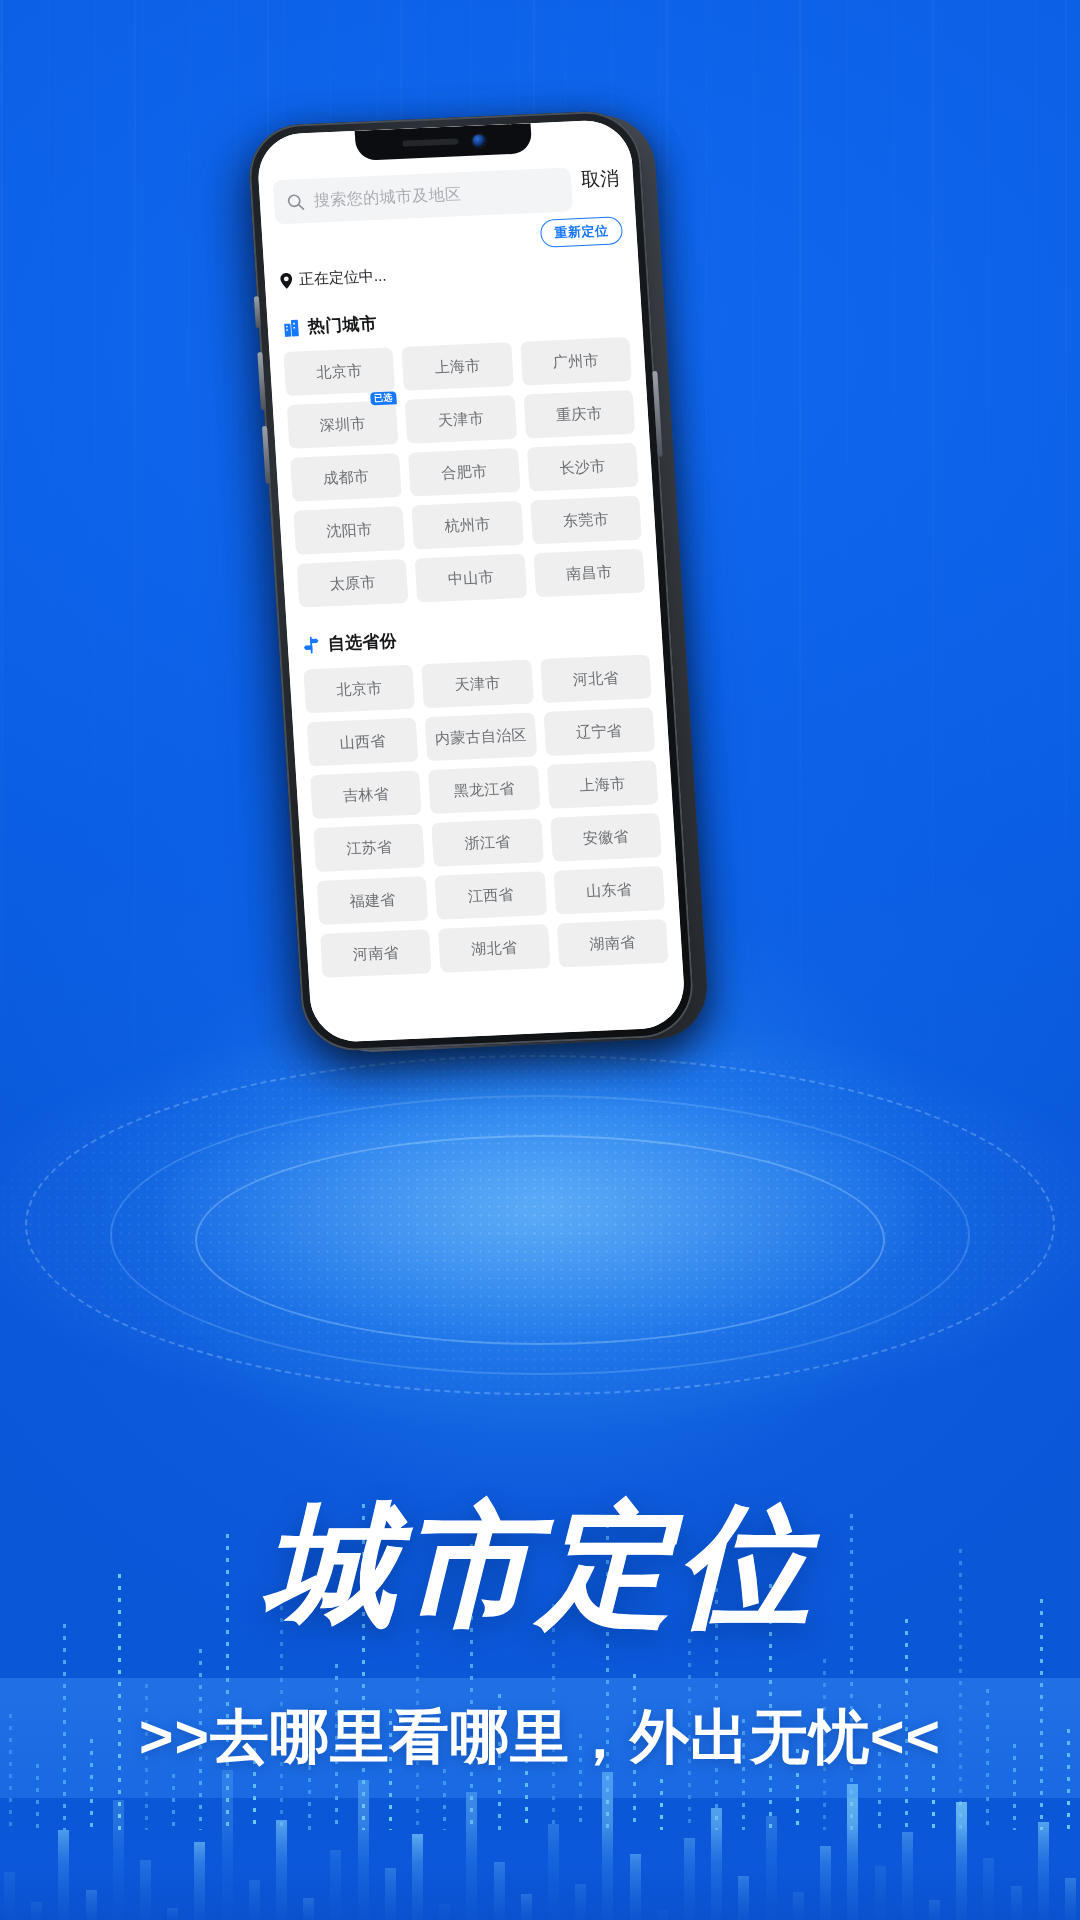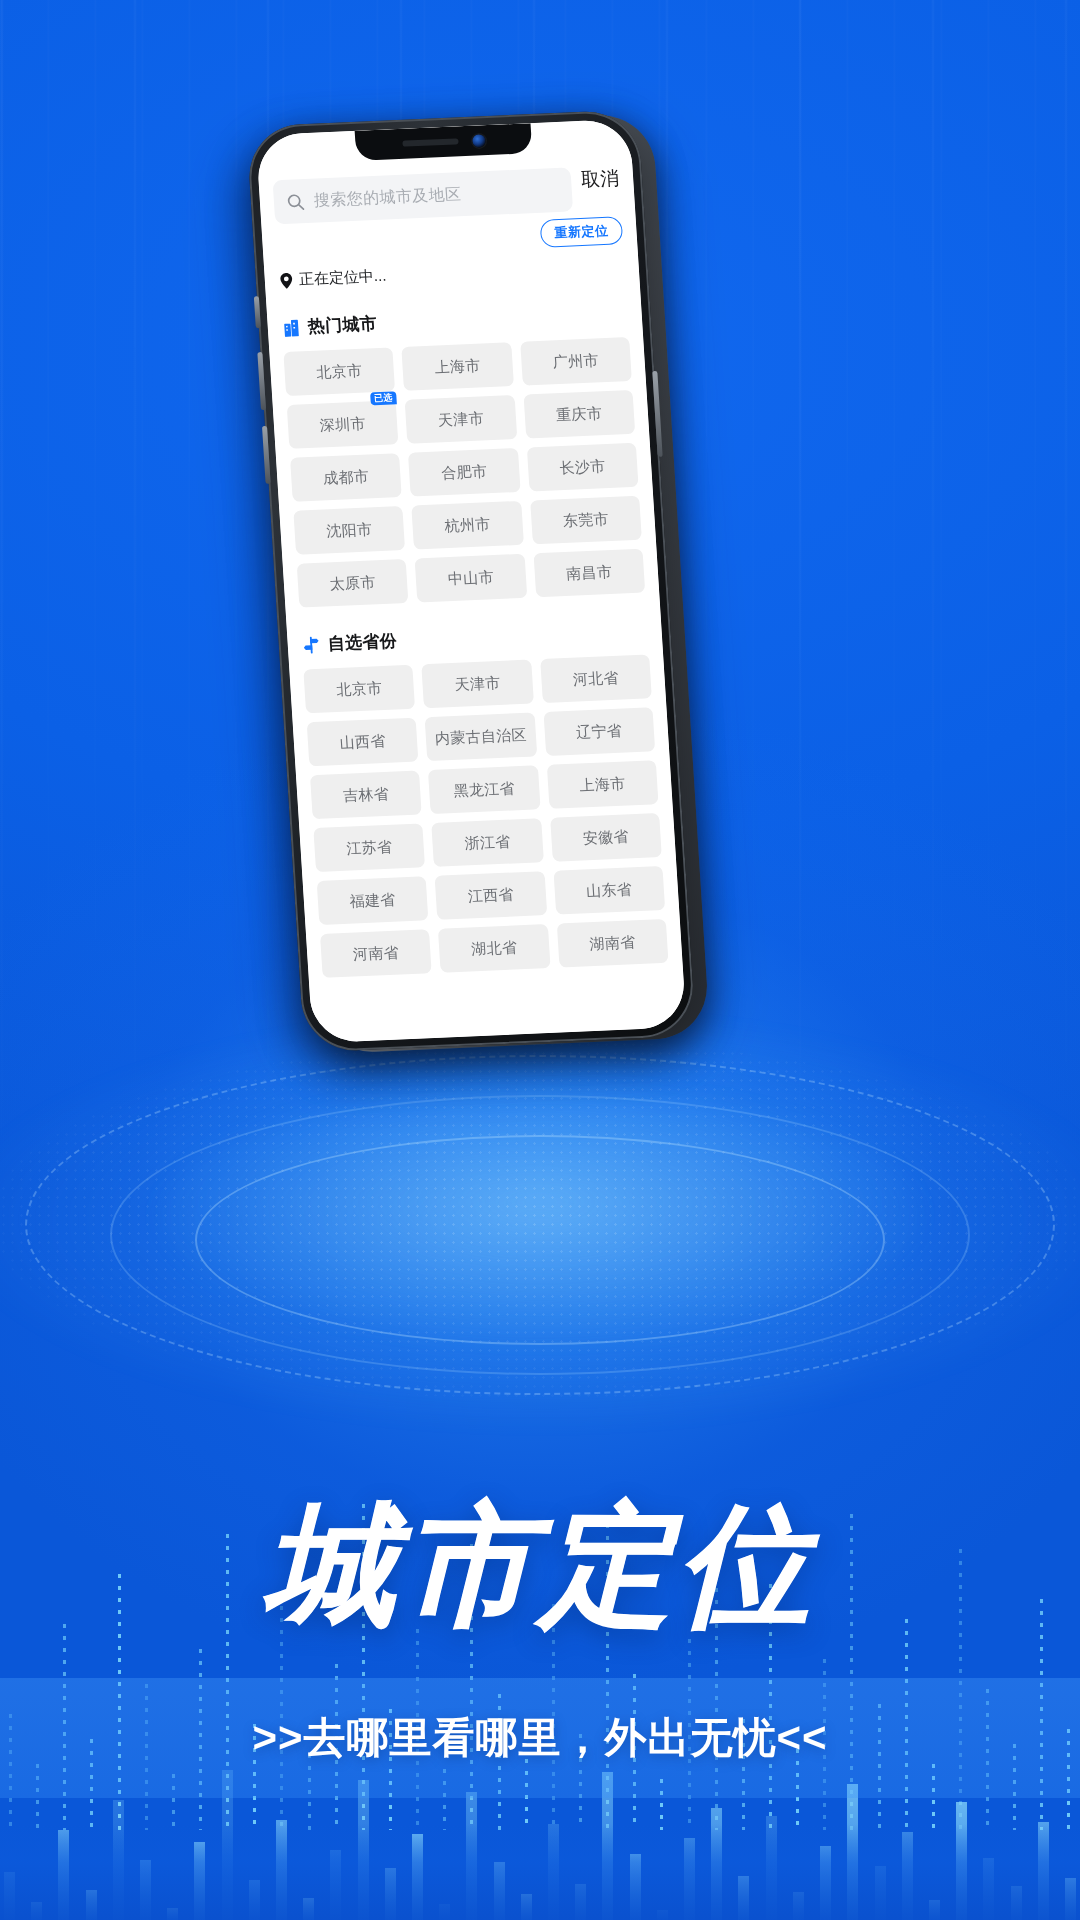--- a/index.html
+++ b/index.html
@@ -238,21 +238,21 @@
     z-index:6;
   }
   #subtitle-band {
     position:absolute; left:0; right:0; top:1678px; height:120px;
     background:linear-gradient(180deg, rgba(74,160,255,0.34) 0%, rgba(60,150,252,0.30) 100%);
     z-index:5;
   }
   #subtitle {
     position:absolute; left:0; right:0; top:1690px; height:96px;
     display:flex; align-items:center; justify-content:center;
-    font-size:42px; font-weight:700; color:#ffffff;
+    font-size:59px; font-weight:700; color:#ffffff;
     letter-spacing:1px;
     text-shadow:0 3px 12px rgba(2,40,110,.35);
     z-index:6;
     white-space:nowrap;
   }
   #bottom-strip {
     position:absolute; left:0; right:0; bottom:0; height:96px;
     background:linear-gradient(180deg, rgba(13,95,226,0) 0%, rgba(12,90,220,.55) 40%, rgba(10,80,205,.85) 100%);
     z-index:4;
   }

